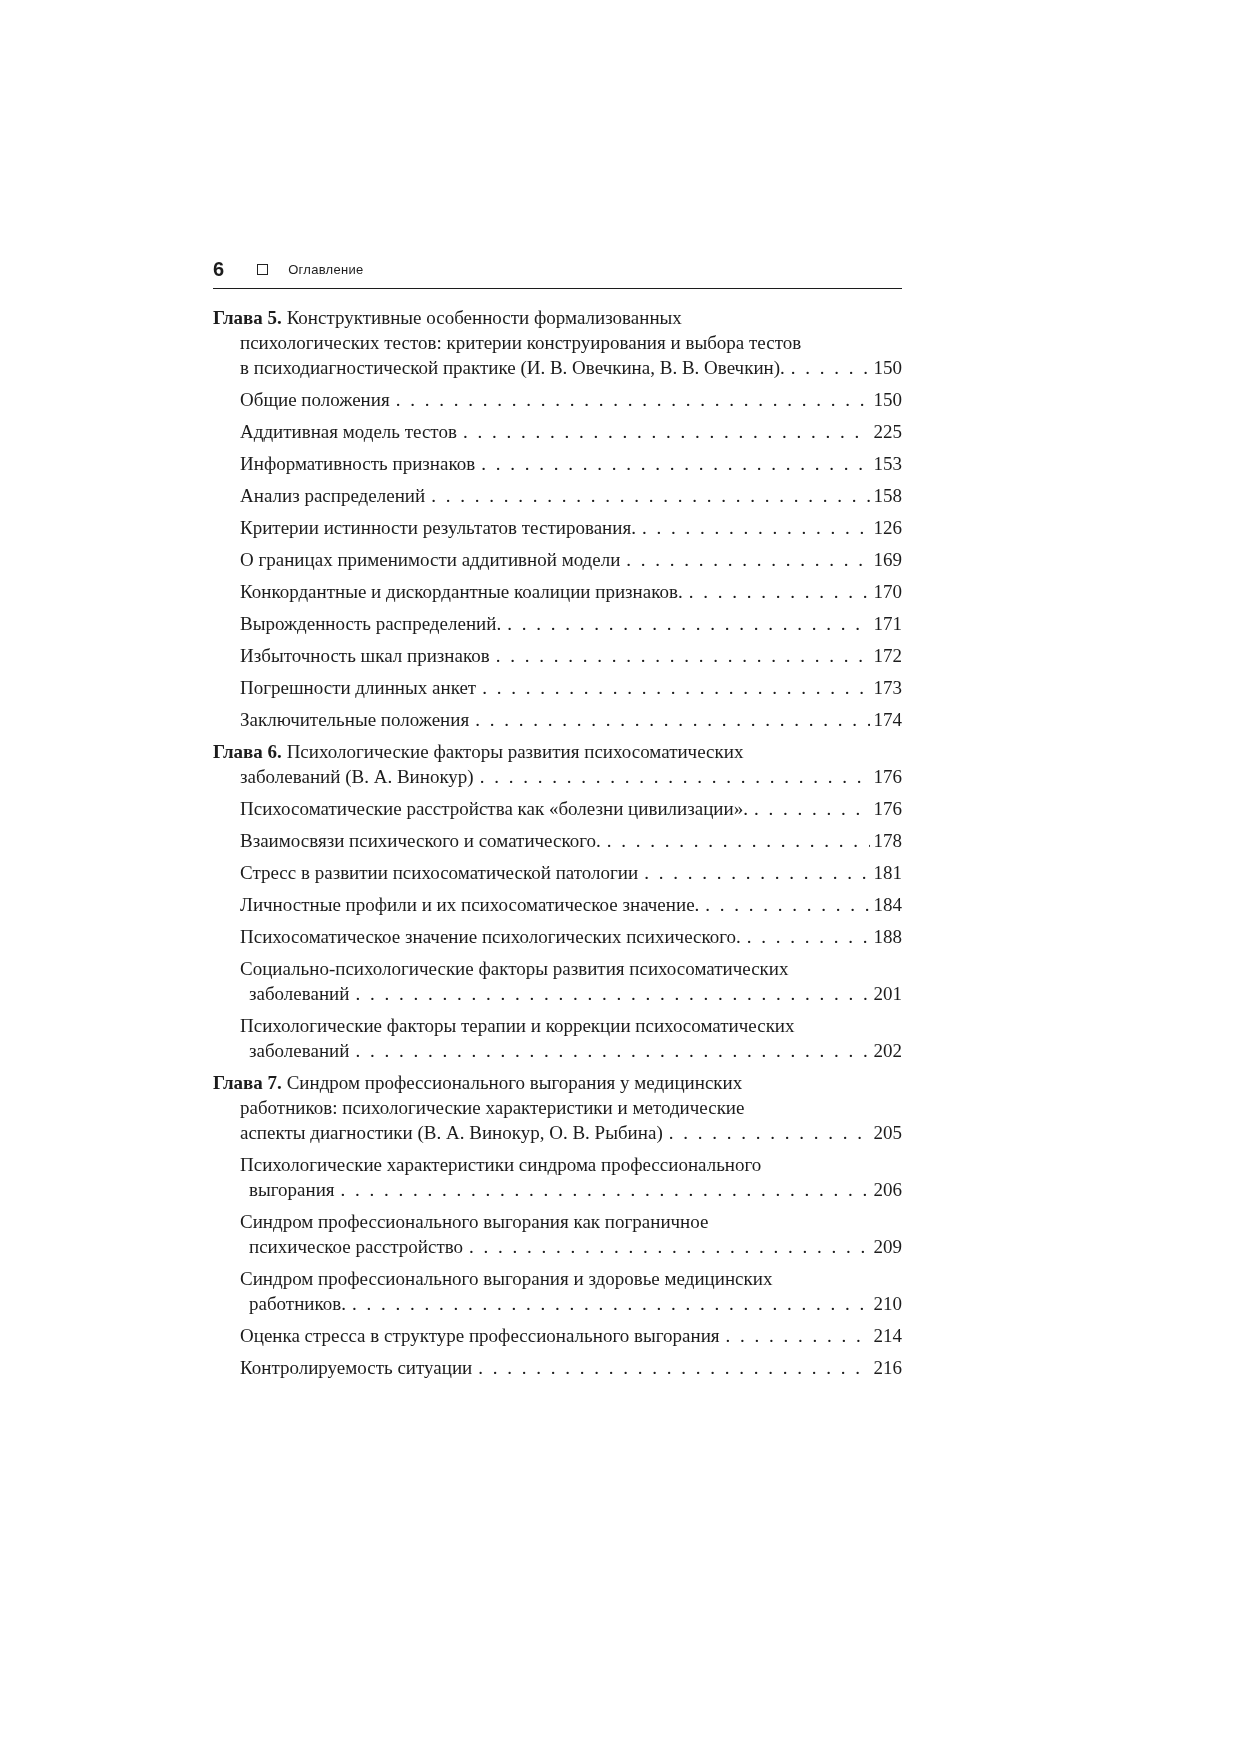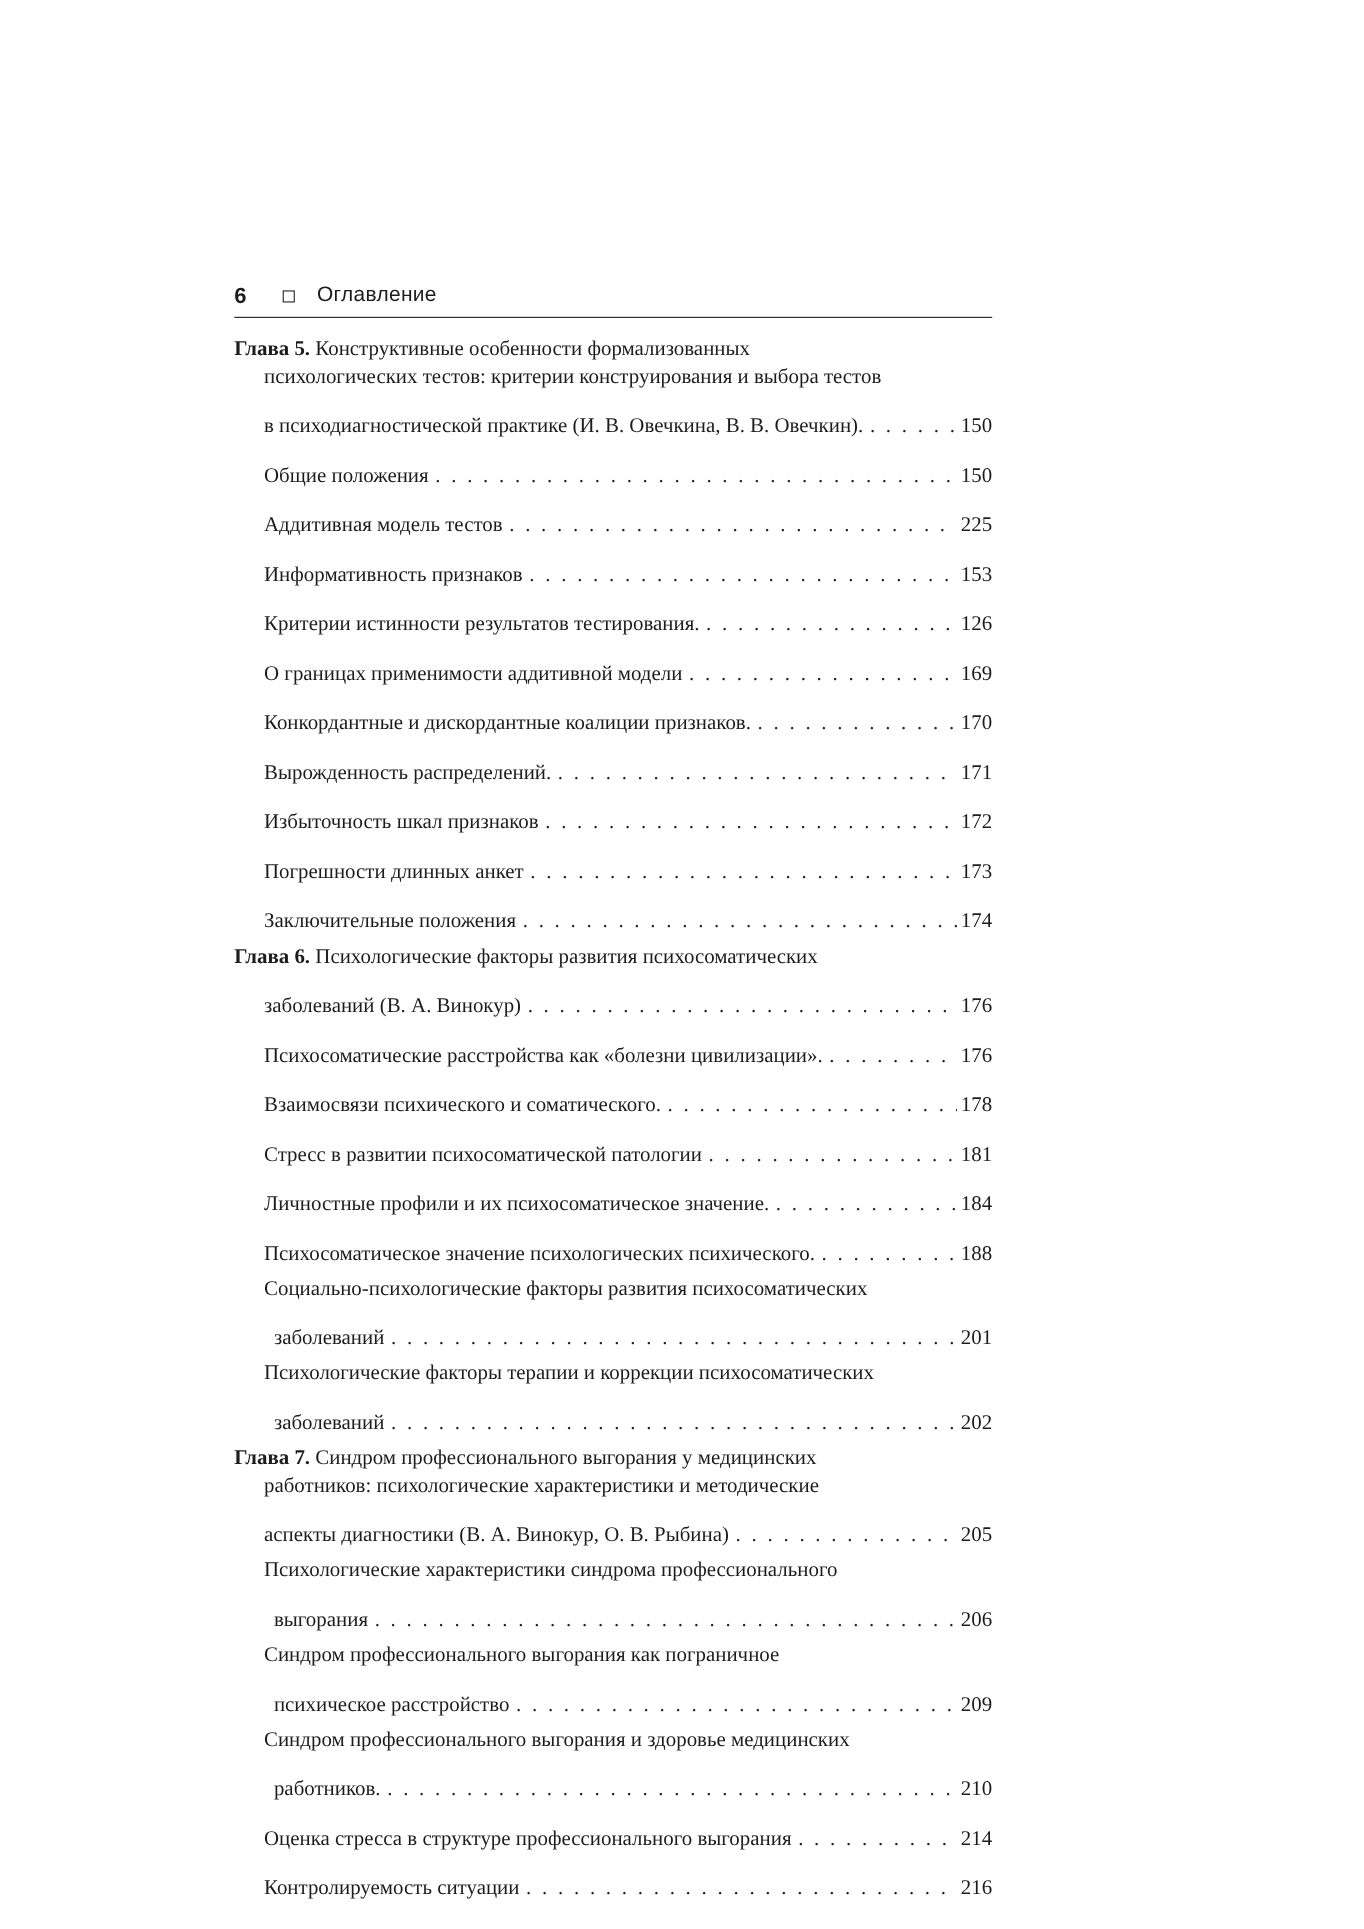--- a/index.html
+++ b/index.html
@@ -20,31 +20,31 @@
     font-family:"Liberation Sans", sans-serif;
     height:26px;
   }
   .page-num { font-weight:700; font-size:20px; }
   .sq {
     width:11px; height:11px;
     border:1.6px solid #222222;
     margin:1px 20px 0 33px;
     background:#ffffff;
   }
-  .head-title { font-size:19px; letter-spacing:0.3px; }
+  .head-title { font-size:13px; letter-spacing:0.3px; }
   .rule { border-top:1.8px solid #1c1c1c; margin-top:6px; margin-bottom:16px; }
 
   
   .toc { font-size:19px; line-height:25px; }
   .entry { margin-bottom:7px; }
   .entry .line.cont { margin-left:27px; }
   .item  .line { margin-left:27px; }
   .item  .line.cont { margin-left:36px; }
   .chapter-label { font-weight:700; }
-  .line.last { display:flex; align-items:center;margin-top:20px; }
+  .line.last { display:flex; align-items:center; }
   .txt { white-space:nowrap; }
   .dots {
     flex:1 1 auto;
     overflow:hidden;
     white-space:nowrap;
     margin:0 4px 0 6px;
     min-width:12px;
     word-spacing:3px;
     letter-spacing:1px;
   }
@@ -93,20 +93,27 @@
         </div>
         <div class="entry item">
           <div class="line first last">
             <span class="txt">Информативность признаков</span>
             <span class="dots"></span>
             <span class="pg">153</span>
           </div>
         </div>
         <div class="entry item">
           <div class="line first last">
+            <span class="txt">Анализ распределений</span>
+            <span class="dots"></span>
+            <span class="pg">158</span>
+          </div>
+        </div>
+        <div class="entry item">
+          <div class="line first last">
             <span class="txt">Критерии истинности результатов тестирования.</span>
             <span class="dots"></span>
             <span class="pg">126</span>
           </div>
         </div>
         <div class="entry item">
           <div class="line first last">
             <span class="txt">О границах применимости аддитивной модели</span>
             <span class="dots"></span>
             <span class="pg">169</span>

